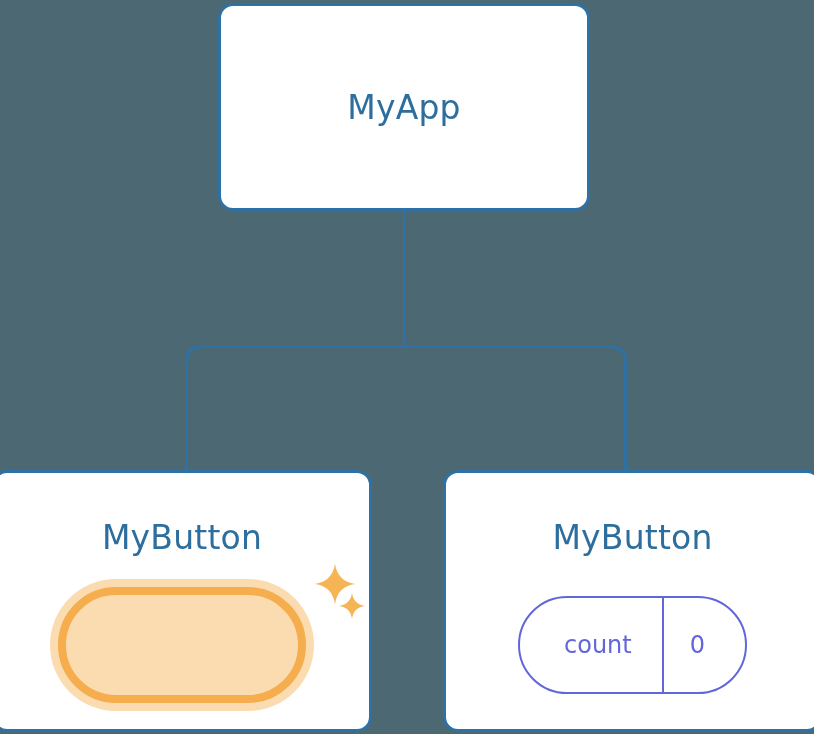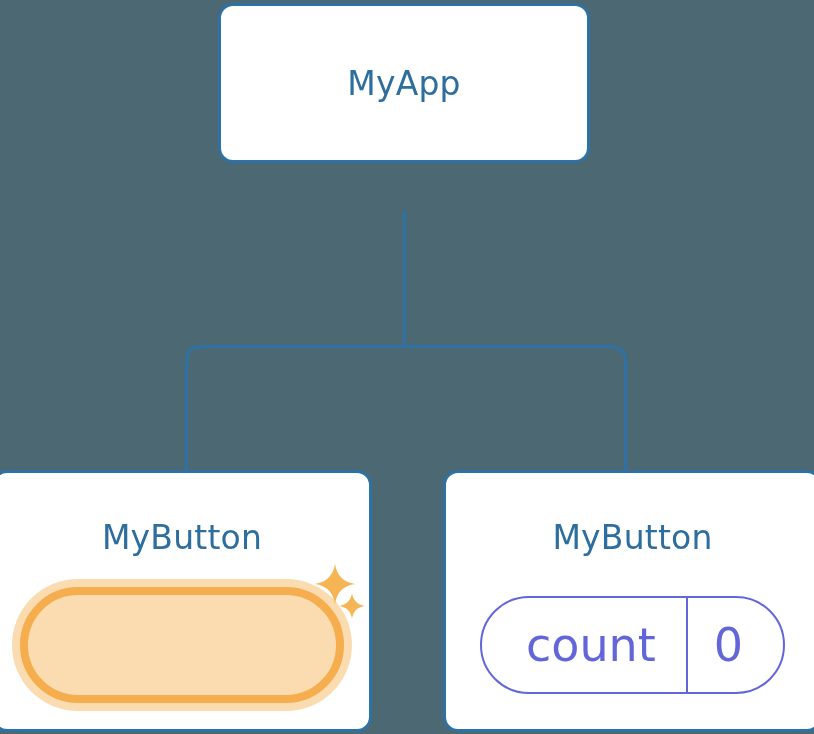--- a/index.html
+++ b/index.html
@@ -28,21 +28,21 @@
     color:#2d6e9e;
     font-size:33px;
     font-weight:400;
     letter-spacing:.2px;
     line-height:1;
     white-space:nowrap;
   }
 
   
   #root-card {
-    left:218px; top:3px; width:372px; height:160px;
+    left:218px; top:3px; width:372px; height:208px;
     display:flex; align-items:center; justify-content:center;
   }
 
   
   .child-card {
     top:470px; height:262px;
     padding-top:48px;
   }
   #child-card-0 { left:-8px;  width:380px; }
   #child-card-1 { left:443px; width:379px; }
@@ -64,21 +64,21 @@
     align-items:stretch;
     height:98px;
     border:2px solid #6366d9;
     border-radius:999px;
     background:#ffffff;
     z-index:2;
   }
   .pill-key, .pill-val {
     display:flex; align-items:center; justify-content:center;
     color:#6366d9;
-    font-size:46px;
+    font-size:24px;
     line-height:1;
   }
   .pill-key { padding:0 30px 0 44px; }
   .pill-val { padding:0 40px 0 26px; border-left:2px solid #6366d9; }
 
   
   .pill.is-highlighted { border:none; background:transparent; }
   .pill.is-highlighted .pill-inner {
     display:flex; align-items:stretch;
     height:98px;

